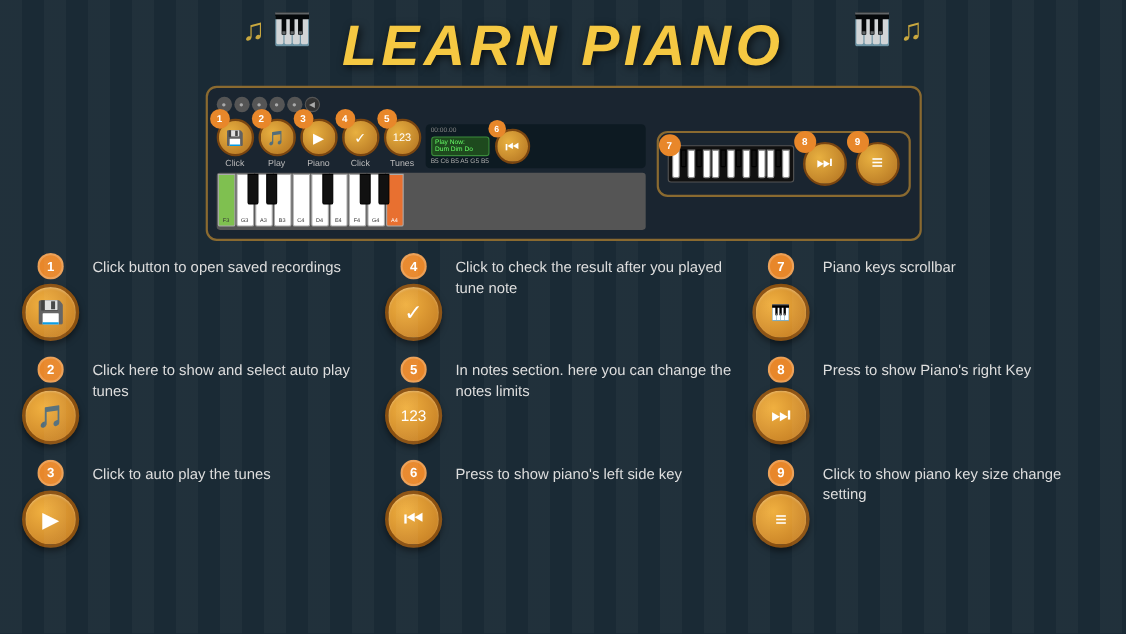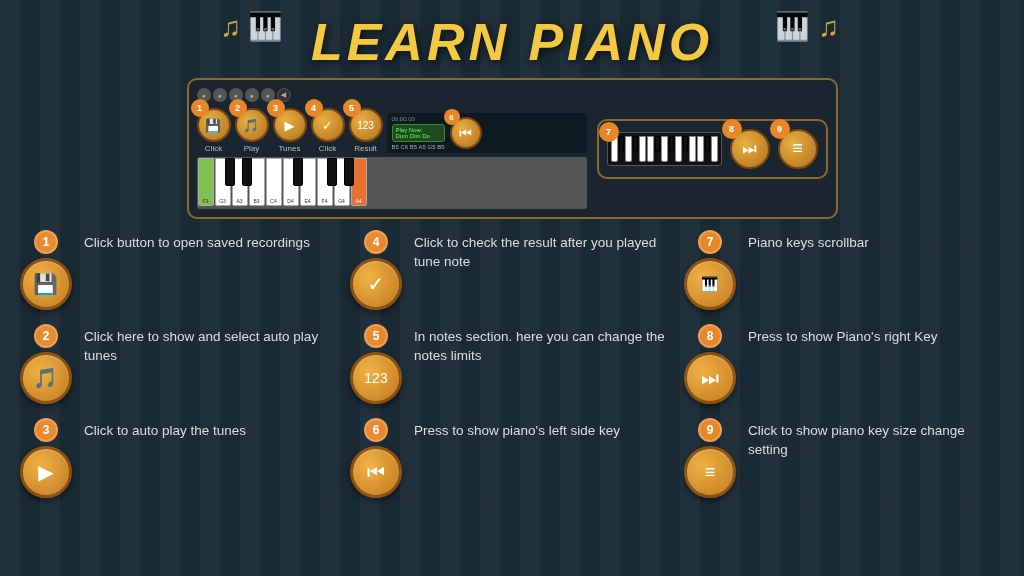--- a/index.html
+++ b/index.html
@@ -307,33 +307,33 @@
 
         <div class="mbtn">
           <div class="mbtn-num">2</div>
           <div class="mbtn-circle">🎵</div>
           <div class="mbtn-lbl">Play</div>
         </div>
 
         <div class="mbtn">
           <div class="mbtn-num">3</div>
           <div class="mbtn-circle">▶</div>
-          <div class="mbtn-lbl">Tunes</div>
+          <div class="mbtn-lbl">Piano</div>
         </div>
 
         <div class="mbtn">
           <div class="mbtn-num">4</div>
           <div class="mbtn-circle">✓</div>
           <div class="mbtn-lbl">Click</div>
         </div>
 
         <div class="mbtn">
           <div class="mbtn-num">5</div>
           <div class="mbtn-circle" style="font-size:10px;">123</div>
-          <div class="mbtn-lbl">Result</div>
+          <div class="mbtn-lbl">Tunes</div>
         </div>
 
         <div class="display-area">
           <div style="display:flex;flex-direction:column;gap:2px;">
             <div style="font-size:6px;color:#888;">00:00.00</div>
             <div class="play-box">
               <div>Play Now:</div>
               <div>Dum Dim Do</div>
             </div>
             <div class="note-text">B5 C6 B5 A5 G5 B5</div>

